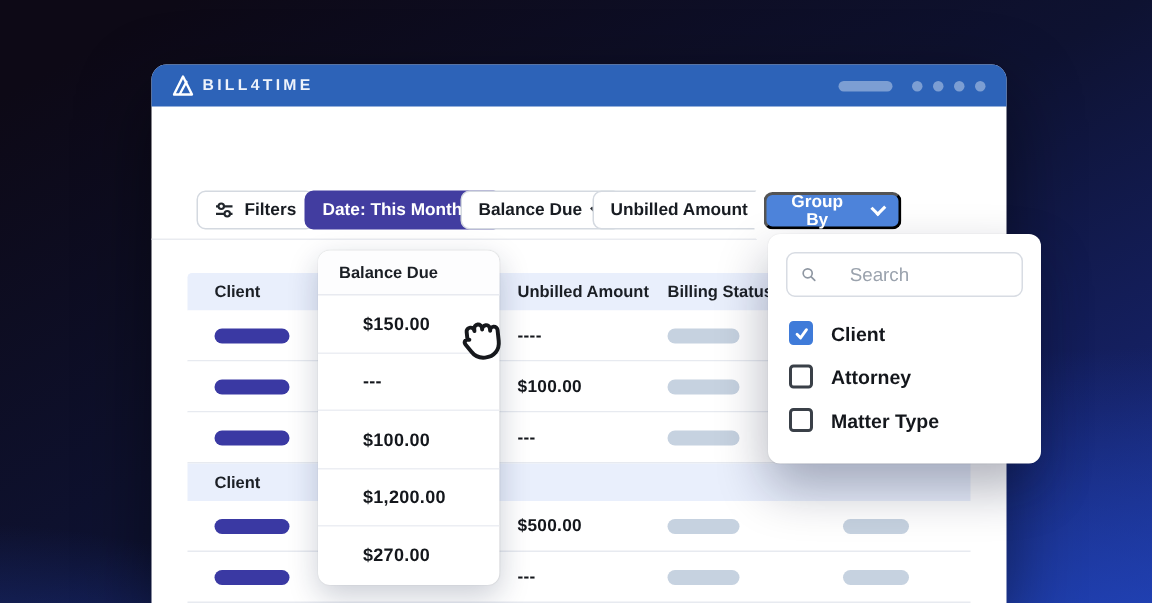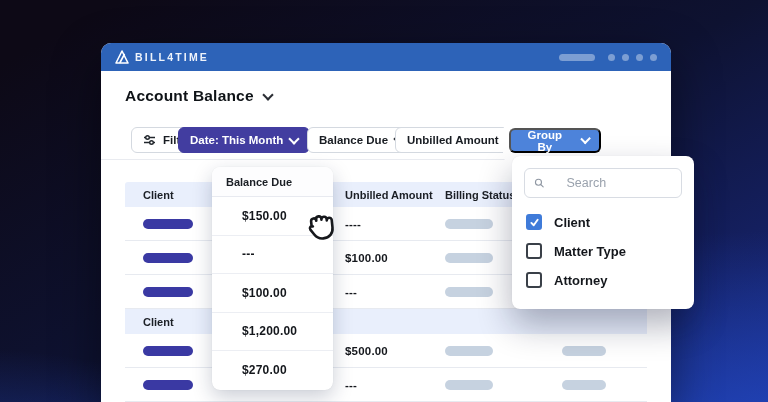--- a/index.html
+++ b/index.html
@@ -94,36 +94,32 @@
       </span>
       <span class="topbar-right">
         <span class="bar-pill"></span>
         <span class="dot"></span>
         <span class="dot"></span>
         <span class="dot"></span>
         <span class="dot"></span>
       </span>
     </div>
 
-    <div class="page-title-row">
-      <h1>Account Balance</h1>
-      <span class="chev"></span>
-    </div>
 
     <div class="filter-bar">
       <button class="fbtn" style="left:30px;">
         <svg width="13" height="12" viewBox="0 0 13 12">
           <line x1="1" y1="3.5" x2="12" y2="3.5" stroke="#21262c" stroke-width="1.5"></line>
           <line x1="1" y1="8.5" x2="12" y2="8.5" stroke="#21262c" stroke-width="1.5"></line>
           <circle cx="4.5" cy="3.5" r="1.8" fill="#fff" stroke="#21262c" stroke-width="1.4"></circle>
           <circle cx="8.5" cy="8.5" r="1.8" fill="#fff" stroke="#21262c" stroke-width="1.4"></circle>
         </svg>
         <span>Filters</span>
       </button>
-      <button class="fbtn dark" style="left:77px;">
+      <button class="fbtn dark" style="left:102px;">
         <span>Date: This Month</span>
         <span class="chev white"></span>
       </button>
       <button class="fbtn" style="left:206px;">
         <span>Balance Due</span>
         <span class="chev"></span>
       </button>
       <button class="fbtn" style="left:294px;">
         <span>Unbilled Amount</span>
         <span class="chev"></span>
@@ -200,27 +196,27 @@
           <svg width="11" height="11" viewBox="0 0 14 14">
             <polyline points="3,7.5 6,10.5 11,3.5" fill="none" stroke="#ffffff" stroke-width="2.4" stroke-linecap="round" stroke-linejoin="round"></polyline>
           </svg>
         </span>
         <span class="gb-label">Client</span>
       </div>
       <div class="gb-option">
         <span class="cb">
           
         </span>
-        <span class="gb-label">Matter Type</span>
+        <span class="gb-label">Attorney</span>
       </div>
       <div class="gb-option">
         <span class="cb">
           
         </span>
-        <span class="gb-label">Attorney</span>
+        <span class="gb-label">Matter Type</span>
       </div>
     </div>
     <button class="gb-btn">
       <span>Group By</span>
       <span class="chev white"></span>
     </button>
 
   </div>
 </div>
 

